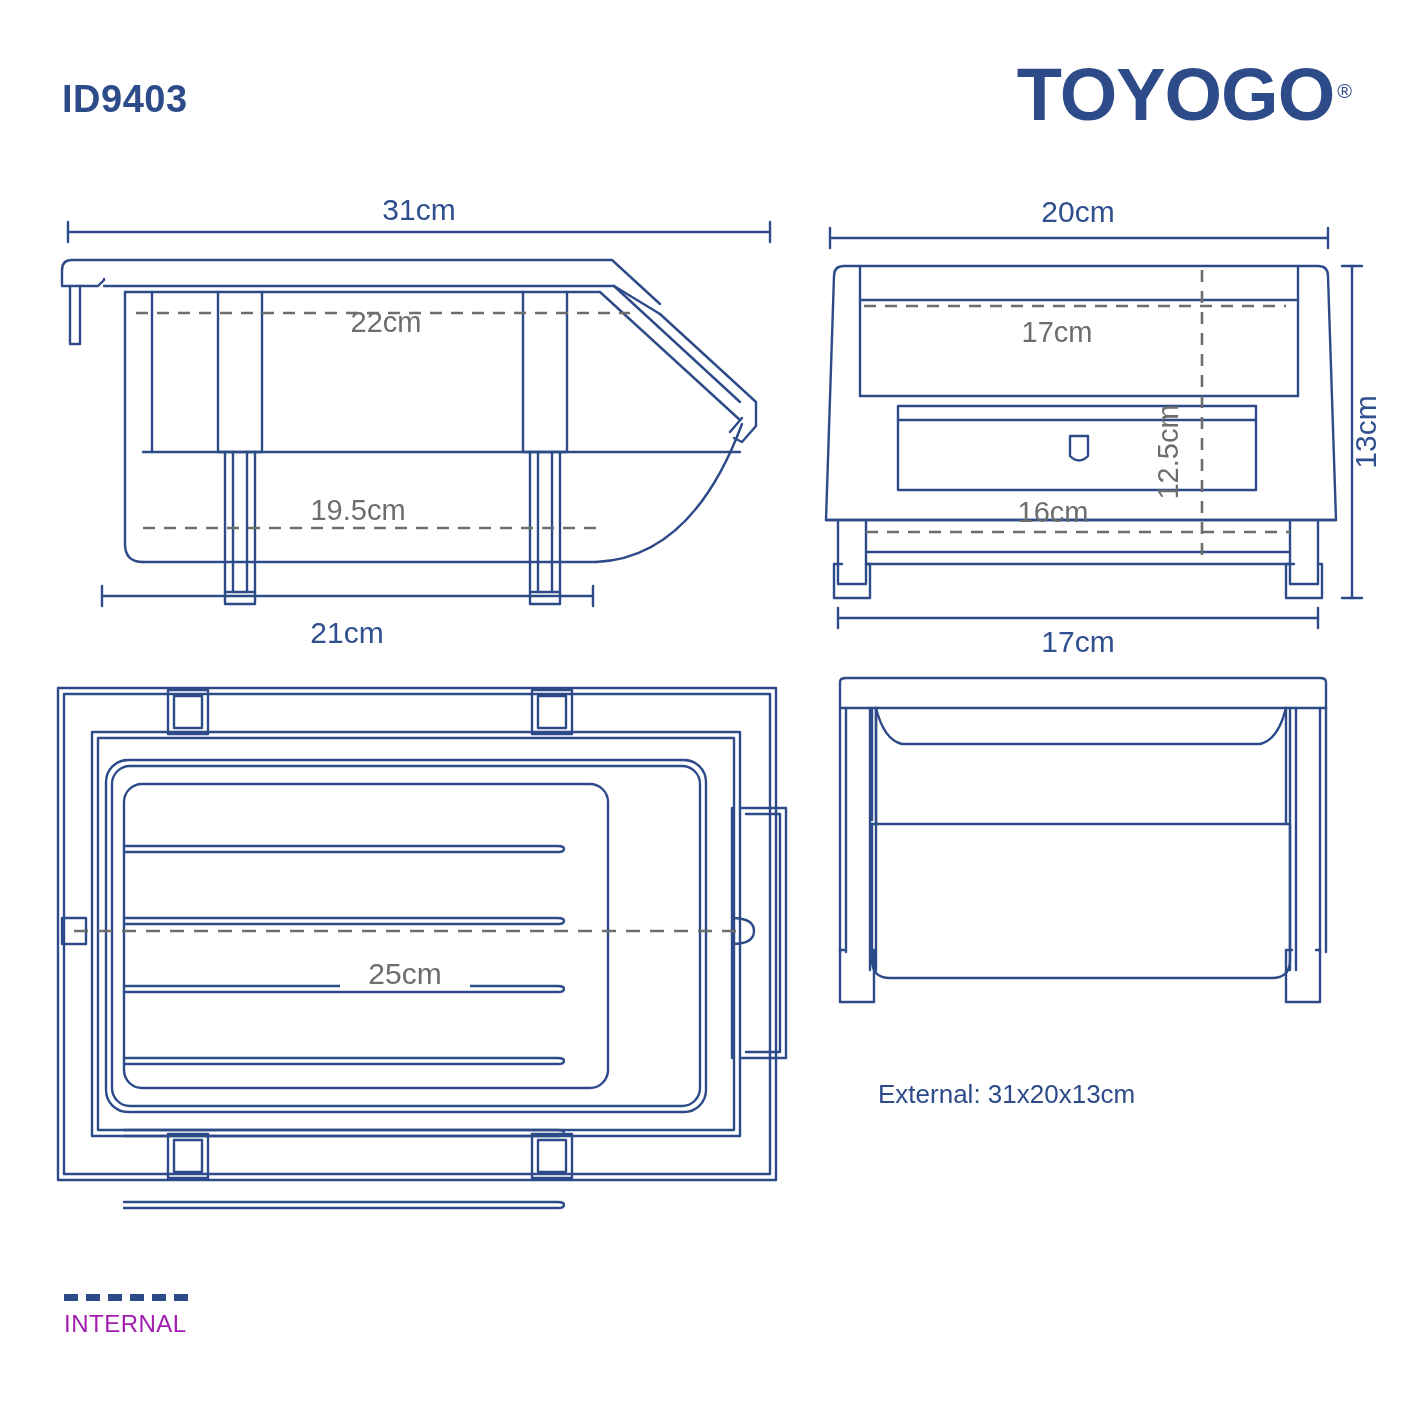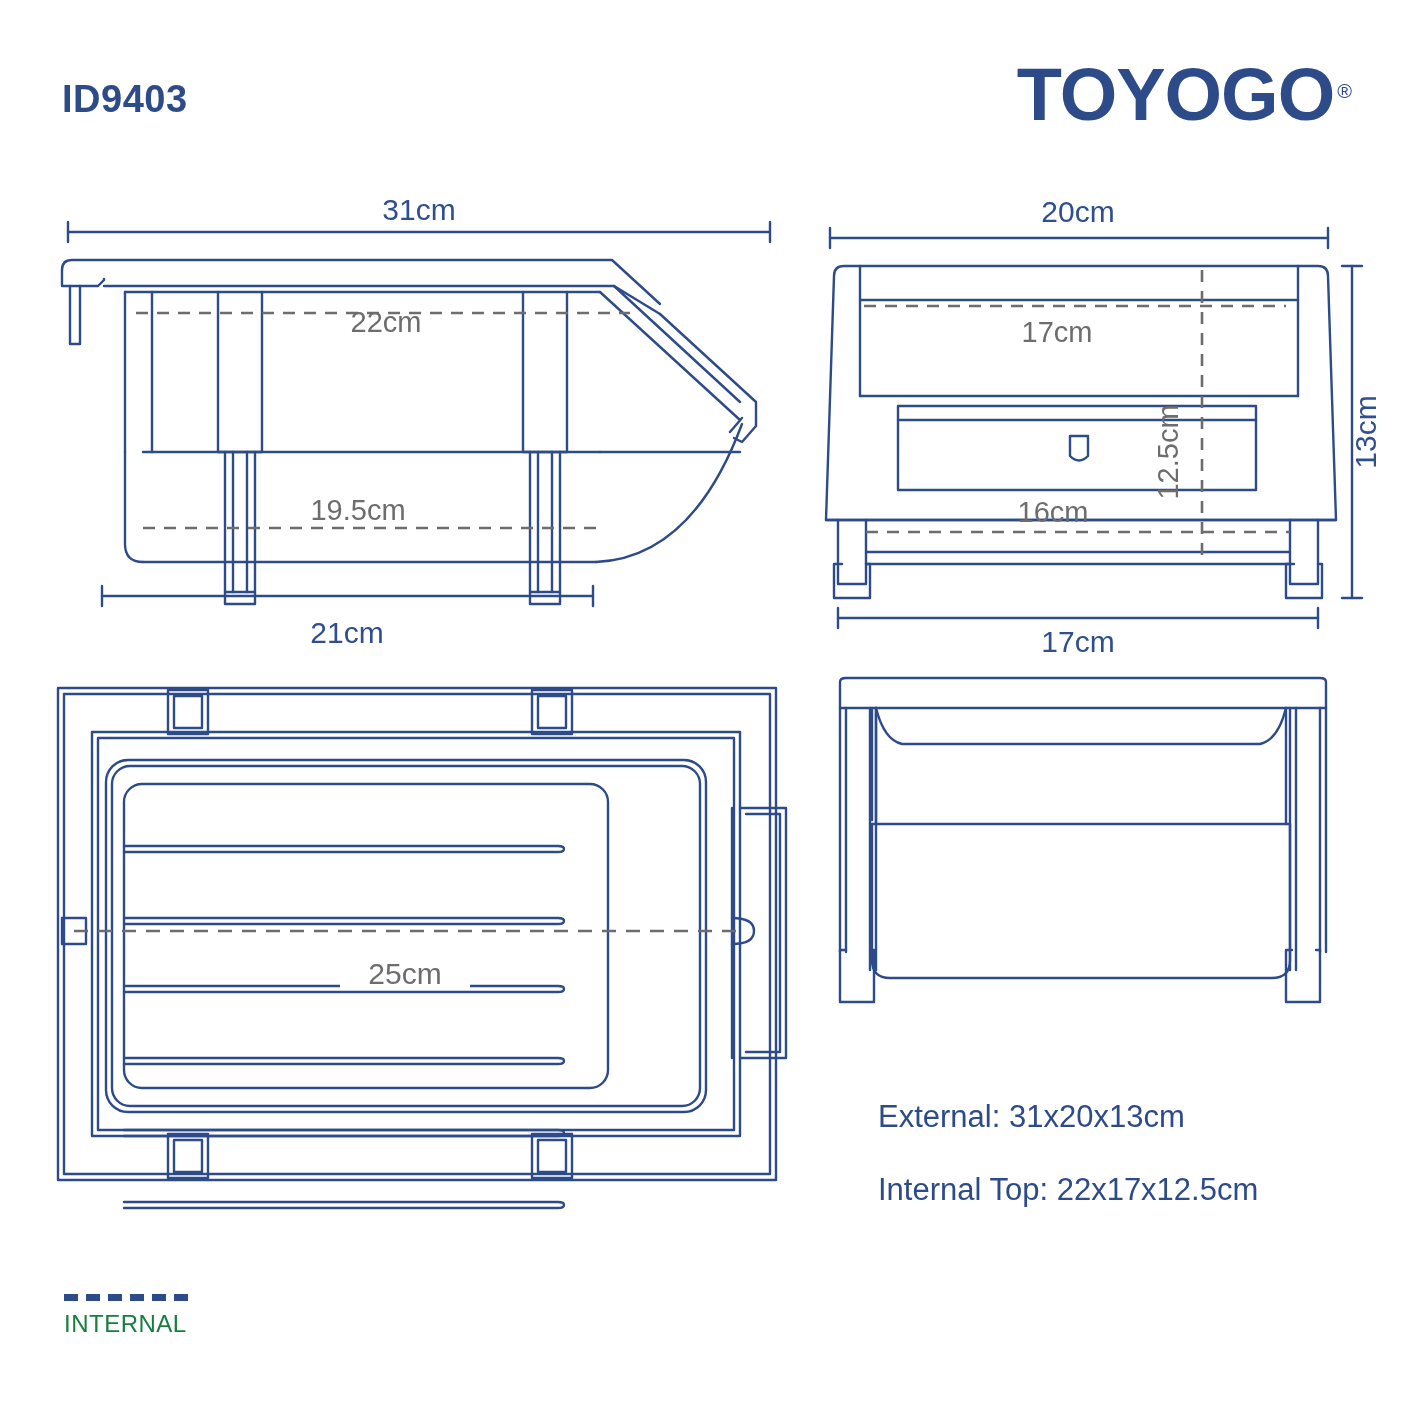--- a/index.html
+++ b/index.html
@@ -59,41 +59,40 @@
   #view-end    { left: 820px; top: 180px; }
   #view-top    { left: 40px;  top: 660px; }
   #view-rear   { left: 820px; top: 660px; }
 
   
   #spec-block {
     position: absolute;
     left: 878px;
     top: 1075px;
     color: #2d4b89;
-    font-size: 31px;
+    font-size: 26px;
     line-height: 1.5;
-    margin-top: 19px;
   }
   #spec-block .spec-gap { height: 26px; }
 
   
   #legend {
     position: absolute;
     left: 64px;
     top: 1294px;
   }
   #legend-dash {
     width: 124px;
     height: 0;
     border-top: 7px dashed #2d4b89;
     margin-bottom: 9px;
   }
   #legend-label {
     font-size: 24px;
-    color: #15803d;
+    color: #a21caf;
     letter-spacing: 0.5px;
   }
   #footnote {
     position: absolute;
     right: 62px;
     top: 1330px;
     font-size: 26px;
     font-style: italic;
     color: #3a5a9b;
   }
@@ -321,21 +320,20 @@
       <path d="M20 48 v244"></path>
       <path d="M26 48 v244"></path>
       <path d="M500 48 v244"></path>
       <path d="M506 48 v244"></path>
     </g>
   </svg>
 
   <div id="spec-block">
     <div>External: 31x20x13cm</div>
     <div class="spec-gap"></div>
-    <div>Internal Top: 22x17x12.5cm</div>
   </div>
 
   <div id="legend">
     <div id="legend-dash"></div>
     <div id="legend-label">INTERNAL</div>
   </div>
 
 
 </div>
 

